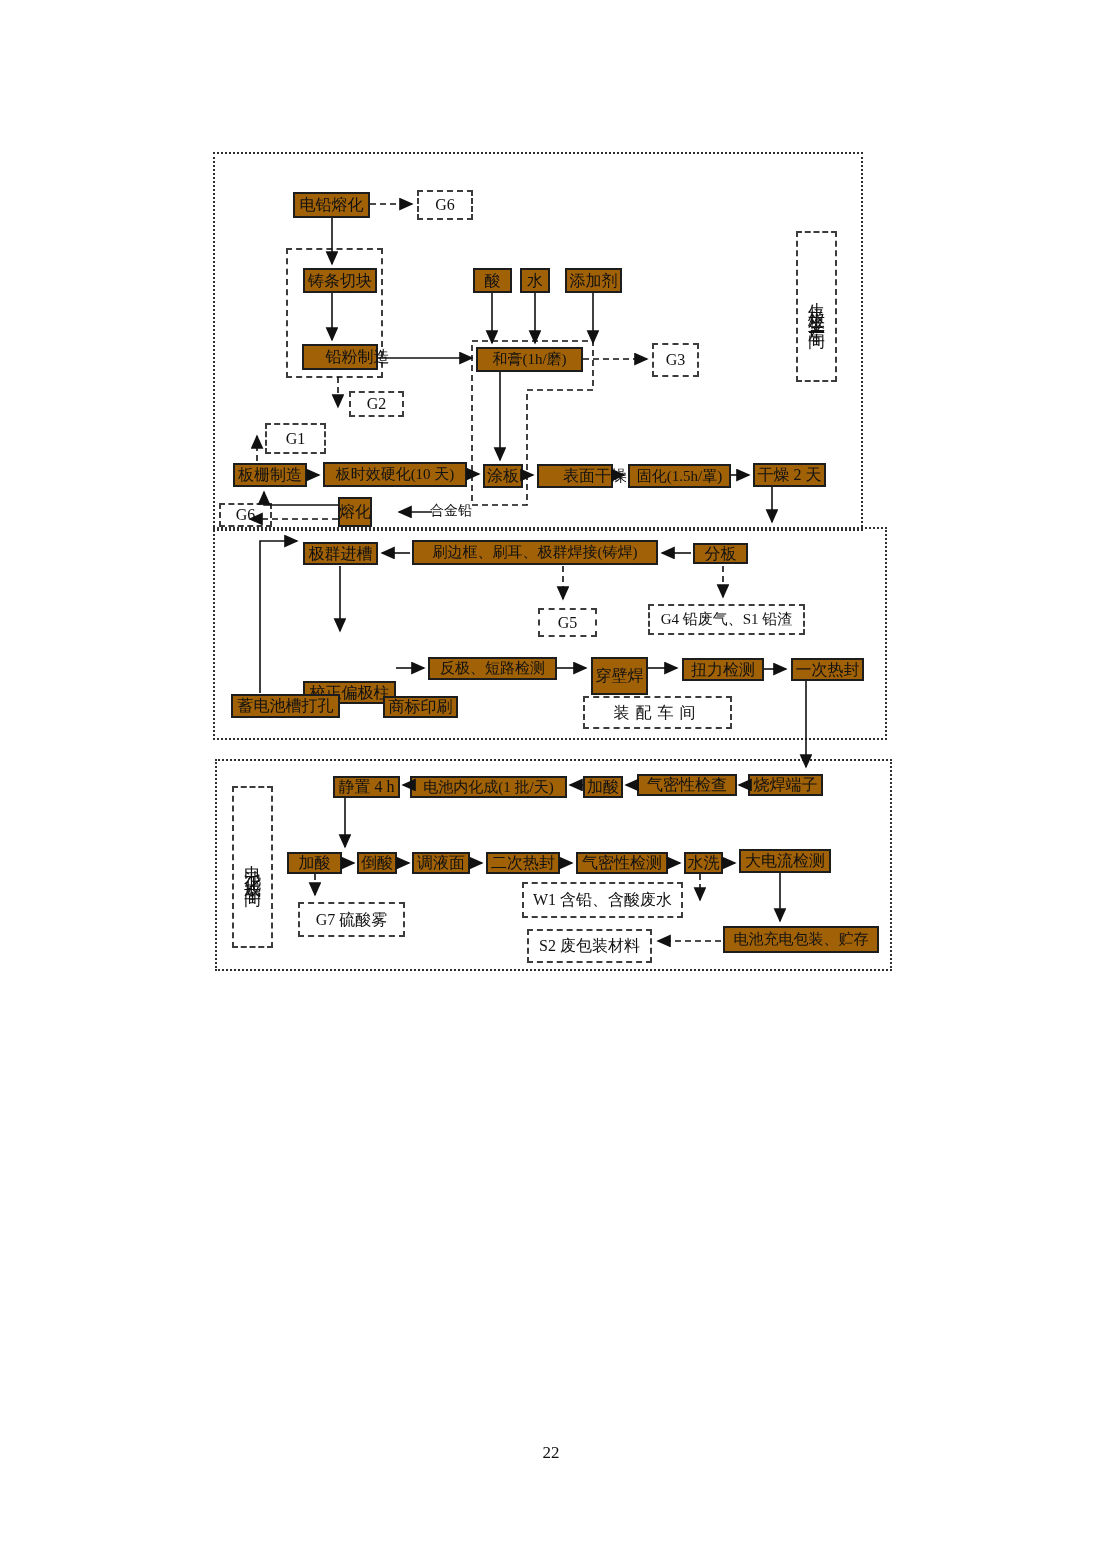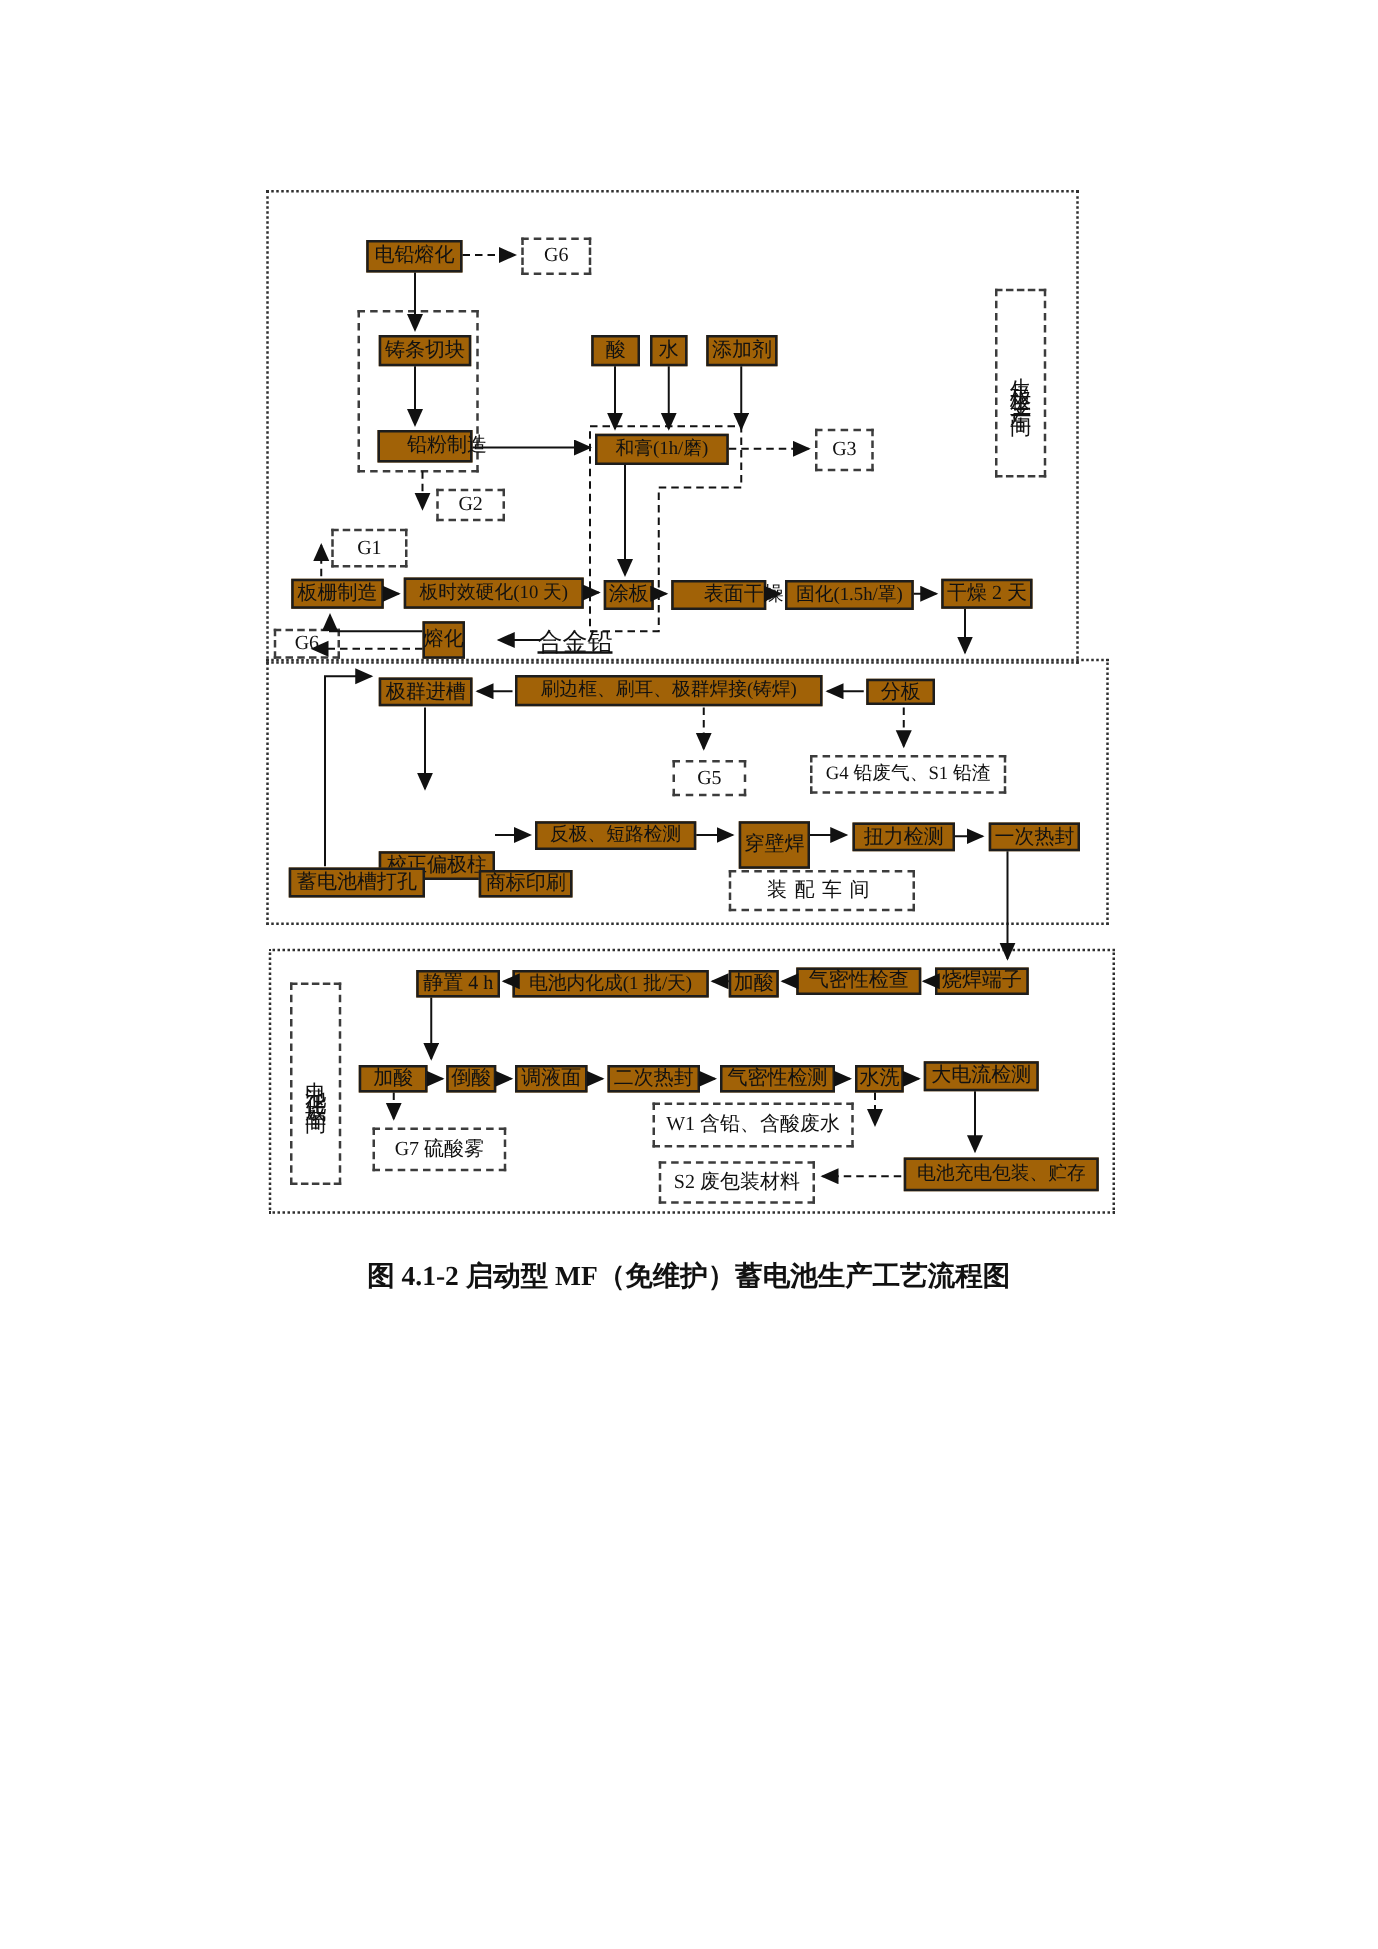--- a/index.html
+++ b/index.html
@@ -8,21 +8,21 @@
     font-family:"Liberation Serif","DejaVu Serif",serif; color:#111;
   }
   .region{ position:absolute; border:2px dotted #2f2f2f; z-index:1; background:transparent;}
   .sb{ position:absolute; border:2px solid #1d1d1d; background:#a16207; z-index:5;
        display:flex; align-items:center; justify-content:center;
        font-size:16px; white-space:nowrap; box-sizing:border-box; line-height:1;}
   .db{ position:absolute; border:2px dashed #3c3c3c; background:#fff; z-index:4;
        display:flex; align-items:center; justify-content:center;
        font-size:16px; white-space:nowrap; box-sizing:border-box; line-height:1;}
   .ghost{ background:transparent; z-index:3;}
-  .freetext{ position:absolute; z-index:5; font-size:20px; white-space:nowrap; line-height:1;text-decoration:underline;}
+  .freetext{ position:absolute; z-index:5; font-size:14px; white-space:nowrap; line-height:1;}
   .vlabel{ writing-mode:vertical-rl; text-orientation:upright; letter-spacing:5px; font-size:17px;}
   .f15{ font-size:15px; }
   .sp6{ letter-spacing:6px; }
   #arrows{ position:absolute; left:0; top:0; width:1102px; height:1559px;
            z-index:10; pointer-events:none; }
   #caption{ position:absolute; left:0; top:1006px; width:1102px; text-align:center;
             font-weight:bold; font-size:22px; z-index:6;}
   #pagenum{ position:absolute; left:0; top:1443px; width:1102px; text-align:center;
             font-size:17px; z-index:6;}
 </style>
@@ -146,15 +146,15 @@
   <div class="db f15" style="left:648px;top:604px;width:157px;height:31px;">G4  铅废气、S1 铅渣</div>
   <div class="db sp6" style="left:583px;top:696px;width:149px;height:33px;">装配车间</div>
   <div class="db" style="left:298px;top:902px;width:107px;height:35px;">G7  硫酸雾</div>
   <div class="db" style="left:522px;top:882px;width:161px;height:36px;">W1  含铅、含酸废水</div>
   <div class="db" style="left:527px;top:929px;width:125px;height:34px;">S2  废包装材料</div>
   <div class="db vlabel" style="left:796px;top:231px;width:41px;height:151px;">生极板生产车间</div>
   <div class="db vlabel" style="left:232px;top:786px;width:41px;height:162px;">电池化成车间</div>
 
   <div class="freetext" style="left:430px;top:504px;">合金铅</div>
 
-  <div id="caption">图 4.1-2  启动型 MF（免维护）蓄电池生产工艺流程图</div>
+  <div id="pagenum">22</div>
 
 </div>
 
 </body></html>

